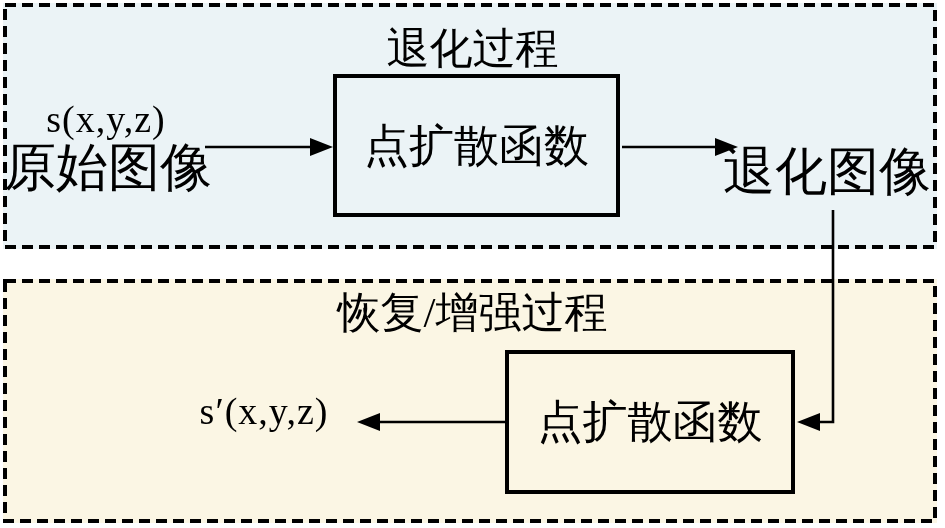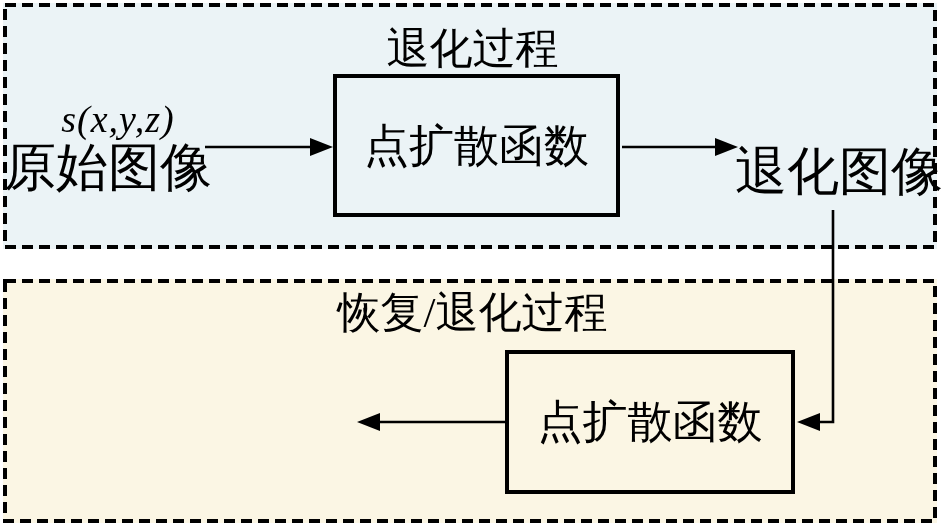--- a/index.html
+++ b/index.html
@@ -21,23 +21,22 @@
   .panel-title{
     position:absolute;left:0;width:945px;text-align:center;
     font-size:43px;line-height:48px;white-space:nowrap;
   }
   .cjk-label{
     position:absolute;transform:translateX(-50%);
     font-size:52px;line-height:48px;white-space:nowrap;
   }
   .math-label{
     position:absolute;transform:translateX(-50%);
-    font-style:italic;font-size:38px;line-height:44px;white-space:nowrap;
+    font-size:38px;line-height:44px;white-space:nowrap;
     letter-spacing:1px;
-    margin-left:12px;
   }
   .psf-box{
     position:absolute;box-sizing:border-box;
     border:4px solid var(--line,#000);
     display:flex;align-items:center;justify-content:center;
     font-size:45px;white-space:nowrap;
   }
   .psf-box.top-box{left:333px;top:74px;width:287px;height:143px;}
   .psf-box.bottom-box{left:505px;top:350px;width:290px;height:144px;}
 </style>
@@ -69,22 +68,23 @@
 
   <div class="panel-title" style="top:25px;">退化过程</div>
 
   <div class="math-label" style="left:106px;top:97px;">s(x,y,z)</div>
   <div class="cjk-label" style="left:108px;top:144px;">原始图像</div>
 
   <div class="psf-box top-box">
     <span>点扩散函数</span>
   </div>
 
-  <div class="cjk-label" style="left:827px;top:148px;margin-left:12px;">退化图像</div>
+  <div class="cjk-label" style="left:827px;top:148px;">退化图像</div>
 
-  <div class="panel-title" style="top:289px;">恢复/退化过程</div>
+  <div class="panel-title" style="top:289px;">恢复/增强过程</div>
 
+  <div class="math-label" style="left:264px;top:389px;">s′(x,y,z)</div>
 
   <div class="psf-box bottom-box">
     <span>点扩散函数</span>
   </div>
 
 </div>
 
 </body></html>

